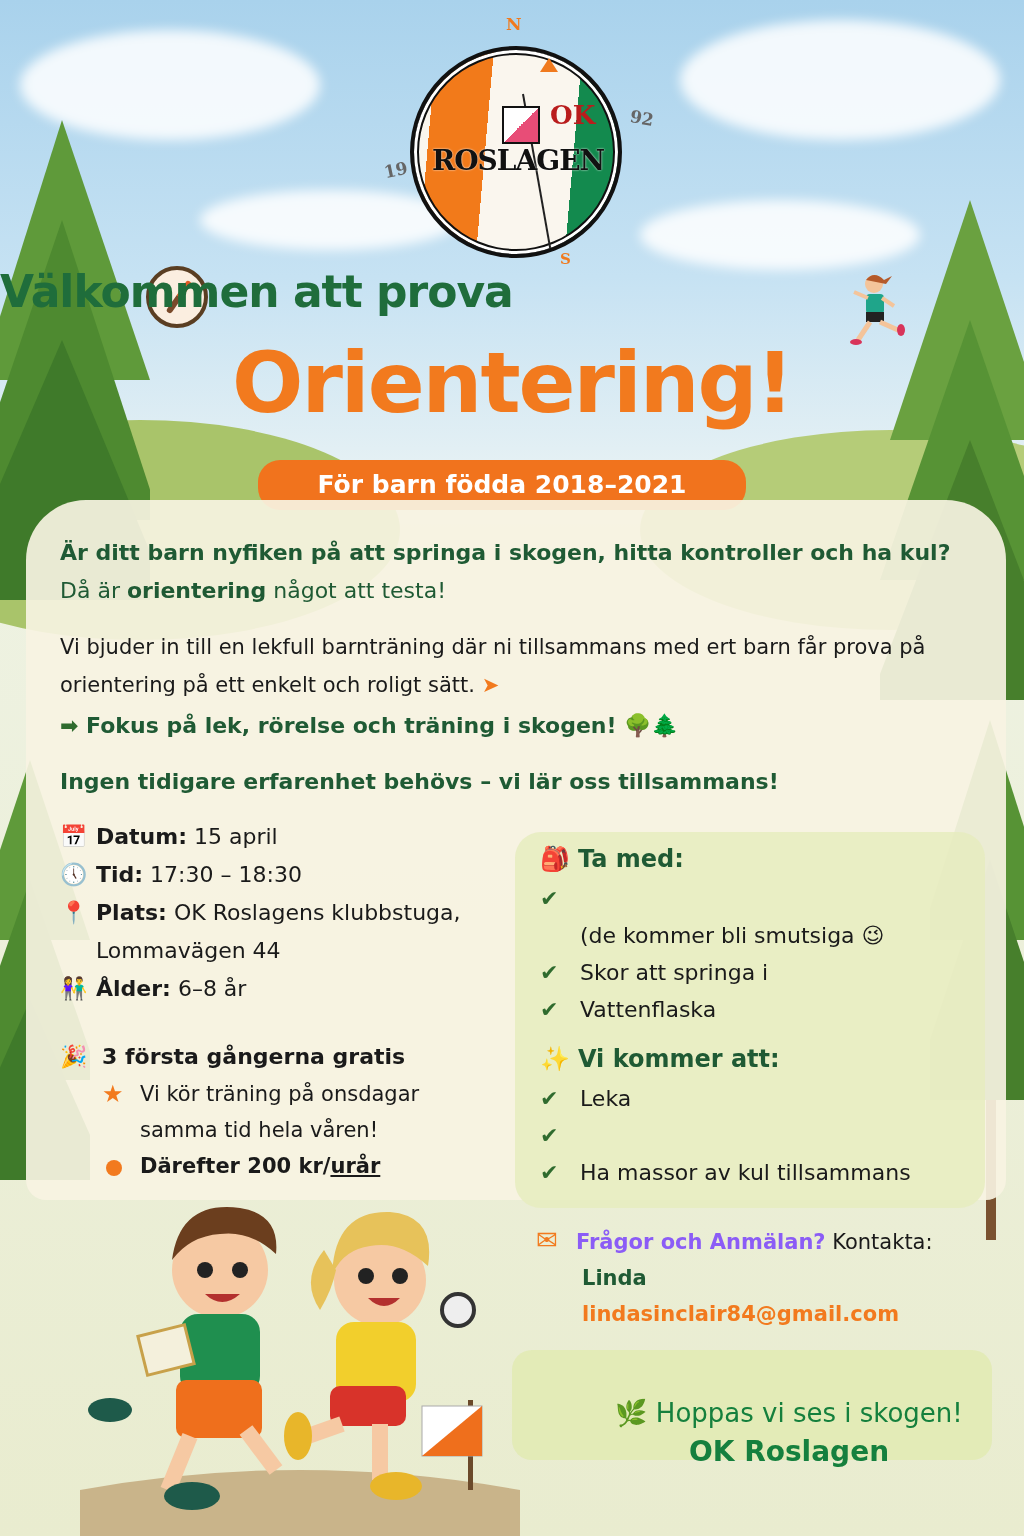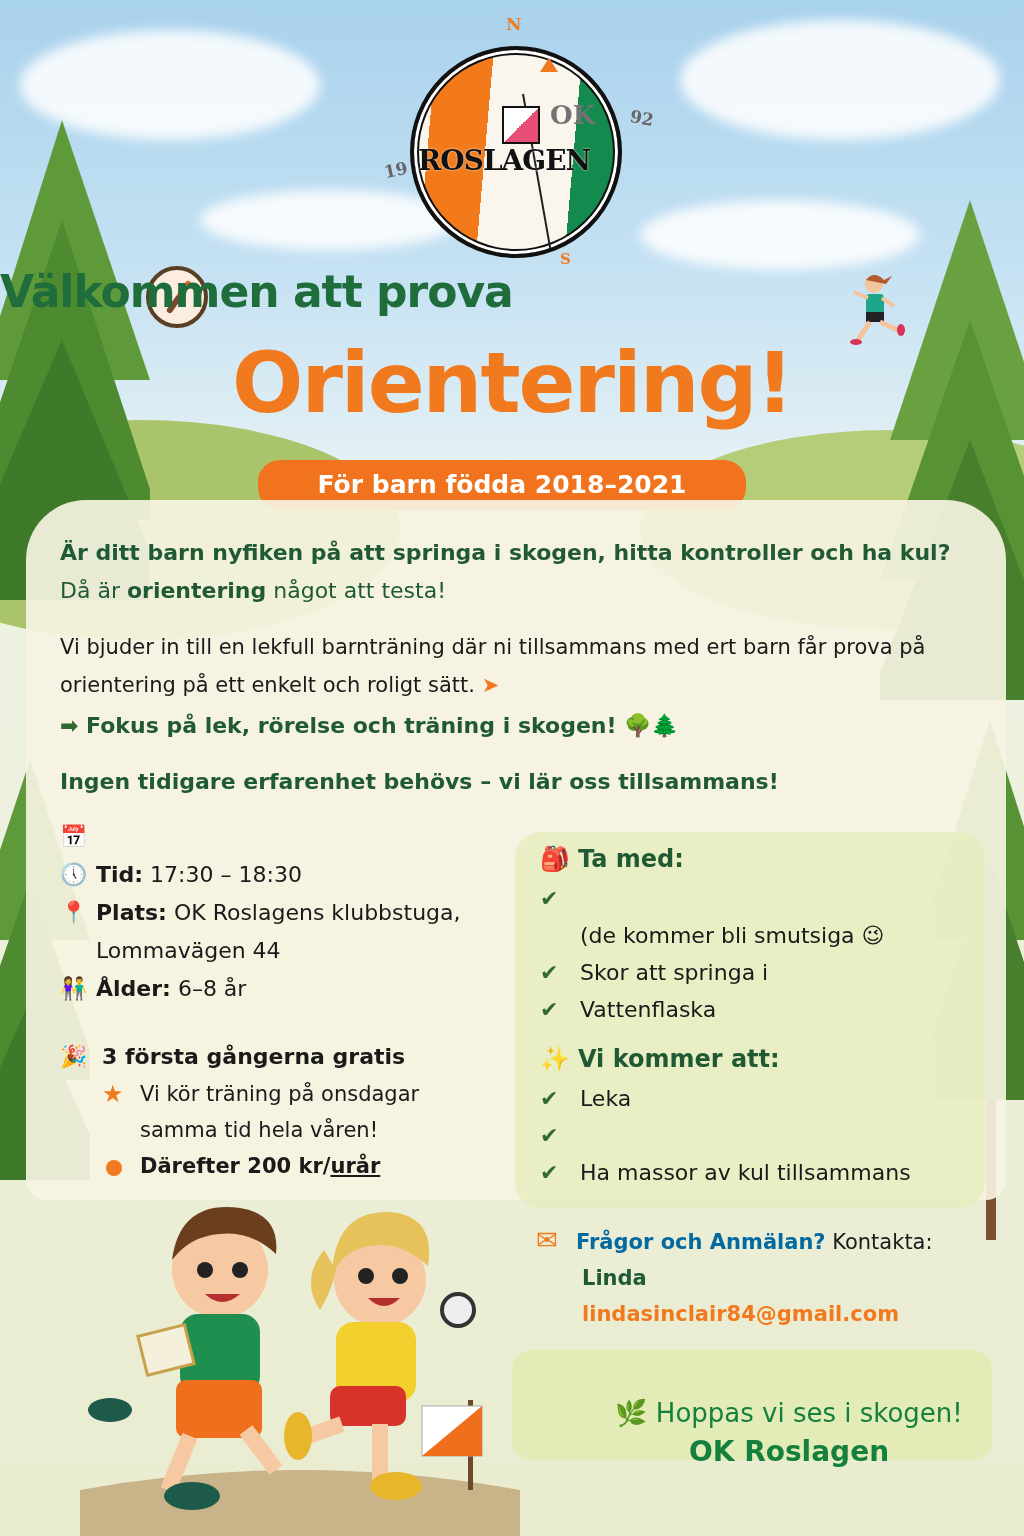--- a/index.html
+++ b/index.html
@@ -18,22 +18,22 @@
   .logo { position: absolute; left: 404px; top: 14px; width: 220px; height: 240px; }
   .logo-n { position: absolute; left: 102px; top: 0; color: #f07a1e; font-family: "DejaVu Serif", serif; font-weight: bold; font-size: 17px; }
   .logo-s { position: absolute; left: 156px; top: 236px; color: #f07a1e; font-family: "DejaVu Serif", serif; font-weight: bold; font-size: 15px; }
   .logo-19 { position: absolute; left: -20px; top: 146px; color: #666; font-family: "DejaVu Serif", serif; font-weight: bold; font-size: 17px; transform: rotate(-12deg); }
   .logo-92 { position: absolute; left: 226px; top: 94px; color: #666; font-family: "DejaVu Serif", serif; font-weight: bold; font-size: 17px; transform: rotate(10deg); }
   .logo-circle { position: absolute; left: 6px; top: 32px; width: 212px; height: 212px; border-radius: 50%; border: 4px solid #111; box-shadow: inset 0 0 0 3px #fff, inset 0 0 0 5px #111; overflow: hidden;
     background: linear-gradient(95deg, #faf6ee 0%, #faf6ee 10%, #f27a1a 10%, #f27a1a 36%, #faf6ee 36%, #faf6ee 76%, #138a4e 76%, #138a4e 100%); }
   .logo-needle { position: absolute; left: 108px; top: 44px; width: 2px; height: 190px; background: #222; transform: rotate(-10deg); transform-origin: top; }
   .logo-arrow { position: absolute; left: 136px; top: 44px; width: 0; height: 0; border-left: 9px solid transparent; border-right: 9px solid transparent; border-bottom: 14px solid #f07a1e; }
   .logo-flag { position: absolute; left: 98px; top: 92px; width: 38px; height: 38px; border: 2.5px solid #111; background: linear-gradient(135deg, #fff 50%, #e84d77 50%); }
-  .logo-ok { position: absolute; left: 146px; top: 86px; font-family: "DejaVu Serif", serif; font-weight: bold; font-size: 26px; color: #737373; }
-  .logo-name { position: absolute; left: 14px; top: 130px; width: 200px; font-family: "DejaVu Serif", serif; font-weight: bold; font-size: 28px; color: #111; letter-spacing: -1px; text-shadow: 0 0 2px #fff; }
+  .logo-ok { position: absolute; left: 146px; top: 86px; font-family: "DejaVu Serif", serif; font-weight: bold; font-size: 26px; color: #b91c1c; }
+  .logo-name { position: absolute; left: 14px; top: 130px; width: 200px; text-align: center; font-family: "DejaVu Serif", serif; font-weight: bold; font-size: 28px; color: #111; letter-spacing: -1px; text-shadow: 0 0 2px #fff; }
 
   
   .title-row { position: absolute; top: 266px; left: 0; width: 1024px; text-align: left; }
   .welcome { display: inline-block; font-family: "DejaVu Sans", sans-serif; font-weight: bold; font-size: 44px; color: #1f6d3b; letter-spacing: -1px; }
   .compass-icon { position: absolute; left: 146px; top: 266px; width: 62px; height: 62px; border-radius: 50%; border: 4px solid #5a3e22; background: #fbeee0; }
   .compass-icon::before { content: ""; position: absolute; left: 26px; top: 8px; width: 6px; height: 38px; background: linear-gradient(#e25a24 50%, #7a4a2a 50%); transform: rotate(35deg); border-radius: 3px; }
   .runner { position: absolute; left: 848px; top: 272px; width: 60px; height: 80px; }
   .main-title { position: absolute; top: 334px; left: 0; width: 1024px; text-align: center; font-family: "DejaVu Sans", sans-serif; font-weight: bold; font-size: 84px; color: #f27a1e; letter-spacing: -2px; }
   .badge { position: absolute; left: 258px; top: 460px; width: 488px; height: 50px; background: #f1731d; border-radius: 22px; color: #fff; font-weight: bold; font-size: 25px; text-align: center; line-height: 50px; }
 
@@ -61,21 +61,21 @@
 
   
   .rbox { position: absolute; left: 515px; top: 832px; width: 470px; height: 376px; background: rgba(230,236,190,0.85); border-radius: 26px; }
   .rcontent { position: absolute; left: 540px; top: 838px; width: 440px; font-size: 22px; color: #1a1a1a; }
   .rhead { font-weight: bold; color: #1f5a34; font-size: 24px; line-height: 42px; display: flex; align-items: center; gap: 8px; }
   .check-row { line-height: 37px; display: flex; }
   .check { color: #2f6b2e; width: 40px; flex: 0 0 40px; font-weight: bold; font-size: 22px; }
   .sub { padding-left: 40px; line-height: 37px; }
 
   .contact { position: absolute; left: 536px; top: 1222px; font-size: 21px; line-height: 36px; }
-  .contact-q { color: #0369a1; font-weight: bold; }
+  .contact-q { color: #8b5cf6; font-weight: bold; }
   .contact-k { color: #1a1a1a; }
   .contact-name { color: #1f5a34; font-weight: bold; padding-left: 46px; }
   .contact-mail { color: #f27a1e; font-weight: bold; padding-left: 46px; }
 
   .footer-box { position: absolute; left: 512px; top: 1350px; width: 480px; height: 110px; background: rgba(226,234,180,0.92); border-radius: 20px; }
   .footer-text { position: absolute; left: 512px; top: 1366px; width: 554px; text-align: center; color: #15803d; margin-top: 28px; }
   .footer-line1 { font-size: 26px; line-height: 38px; }
   .footer-line2 { font-size: 28px; font-weight: bold; line-height: 40px; }
 
   
@@ -172,20 +172,21 @@
   <span class="arrow-green">➡</span>
   <span>Fokus på lek, rörelse och träning i skogen!</span>
   <span>🌳🌲</span>
 </div>
 
 <div class="nolearn">Ingen tidigare erfarenhet behövs – vi lär oss tillsammans!</div>
 
 <div class="info">
   <div class="info-row">
     <span class="info-ico">📅</span>
+    <span><b>Datum:</b><span> 15 april</span></span>
   </div>
   <div class="info-row">
     <span class="info-ico">🕔</span>
     <span><b>Tid:</b><span> 17:30 – 18:30</span></span>
   </div>
   <div class="info-row">
     <span class="info-ico">📍</span>
     <span><b>Plats:</b><span> OK Roslagens klubbstuga, Lommavägen 44</span></span>
   </div>
   <div class="info-row">

